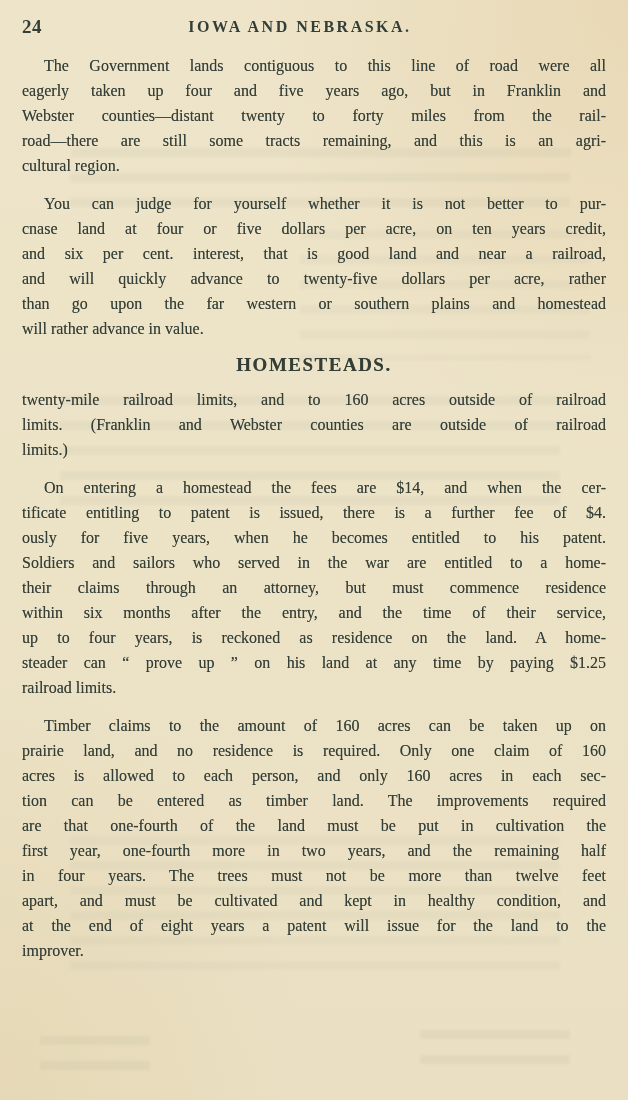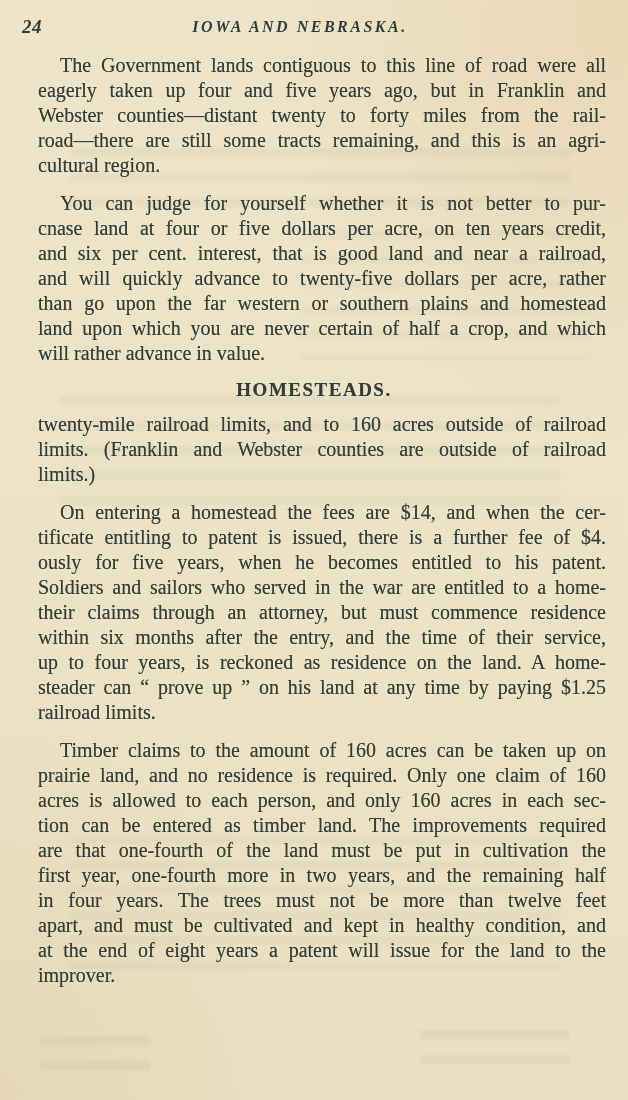--- a/index.html
+++ b/index.html
@@ -37,21 +37,20 @@
   .bleed.b2 { left: 300px; top: 230px;  width: 290px; height: 130px; opacity: 0.07; }
   .bleed.b3 { left: 60px;  top: 396px;  width: 500px; height: 120px; opacity: 0.09; }
   .bleed.b4 { left: 70px;  top: 836px;  width: 490px; height: 140px; opacity: 0.07; }
   .bleed.b5 { left: 40px;  top: 1036px; width: 110px; height: 40px;  opacity: 0.11; }
   .bleed.b6 { left: 420px; top: 1030px; width: 150px; height: 46px;  opacity: 0.11; }
 
   .page-header {
     position: relative;
     height: 24px;
     margin-bottom: 13px;
-    font-style: italic;
   }
   .page-number {
     position: absolute;
     left: 0;
     top: 0;
     font-size: 19px;
     font-weight: 700;
     letter-spacing: 0.5px;
   }
   .running-head {
@@ -63,22 +62,22 @@
     font-size: 16px;
     font-weight: 700;
     letter-spacing: 2.5px;
   }
 
   .text-block {
     position: relative;
     z-index: 2;
   }
   .paragraph {
-    margin: 0 0 13px 16px;
-    font-size: 20px;
+    margin: 0 0 13px 0;
+    font-size: 16px;
     line-height: 25px;
     font-family: Liberation Serif, serif;
   }
   .line {
     text-align: justify;
     text-align-last: justify;
     white-space: normal;
     text-shadow: 0 0 0.5px rgba(51,62,55,0.55);
   }
   .line.first { text-indent: 22px; }
@@ -116,21 +115,20 @@
         <div class="line">Webster counties—distant twenty to forty miles from the rail-</div>
         <div class="line">road—there are still some tracts remaining, and this is an agri-</div>
         <div class="line last">cultural region.</div>
       </div>
       <div class="paragraph">
         <div class="line first">You can judge for yourself whether it is not better to pur-</div>
         <div class="line">cnase land at four or five dollars per acre, on ten years credit,</div>
         <div class="line">and six per cent. interest, that is good land and near a railroad,</div>
         <div class="line">and will quickly advance to twenty-five dollars per acre, rather</div>
         <div class="line">than go upon the far western or southern plains and homestead</div>
-        <div class="line">land upon which you are never certain of half a crop, and which</div>
         <div class="line last">will rather advance in value.</div>
       </div>
       <div class="section-heading">HOMESTEADS.</div>
       <div class="paragraph">
         <div class="line">twenty-mile railroad limits, and to 160 acres outside of railroad</div>
         <div class="line">limits.  (Franklin and Webster counties are outside of railroad</div>
         <div class="line last">limits.)</div>
       </div>
       <div class="paragraph">
         <div class="line first">On entering a homestead the fees are $14, and when the cer-</div>

